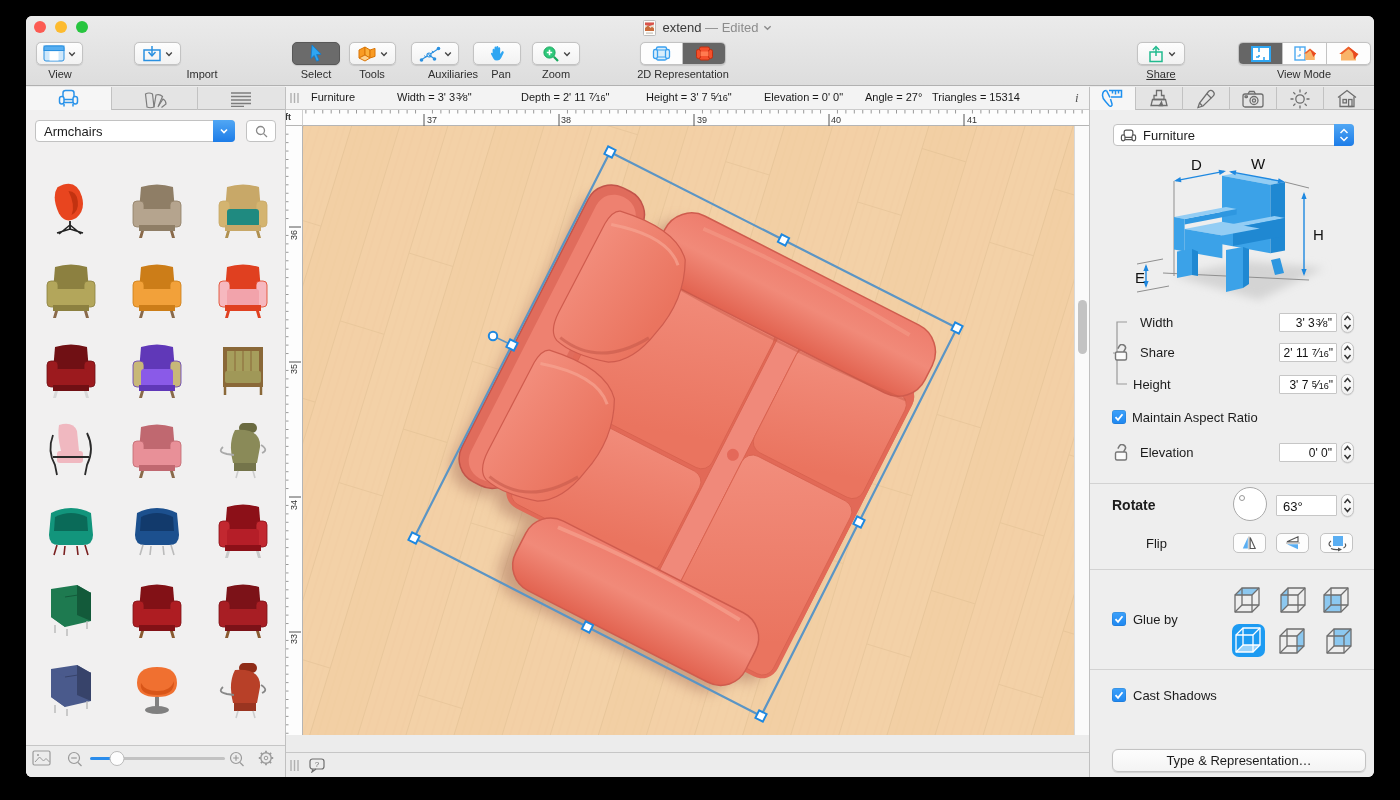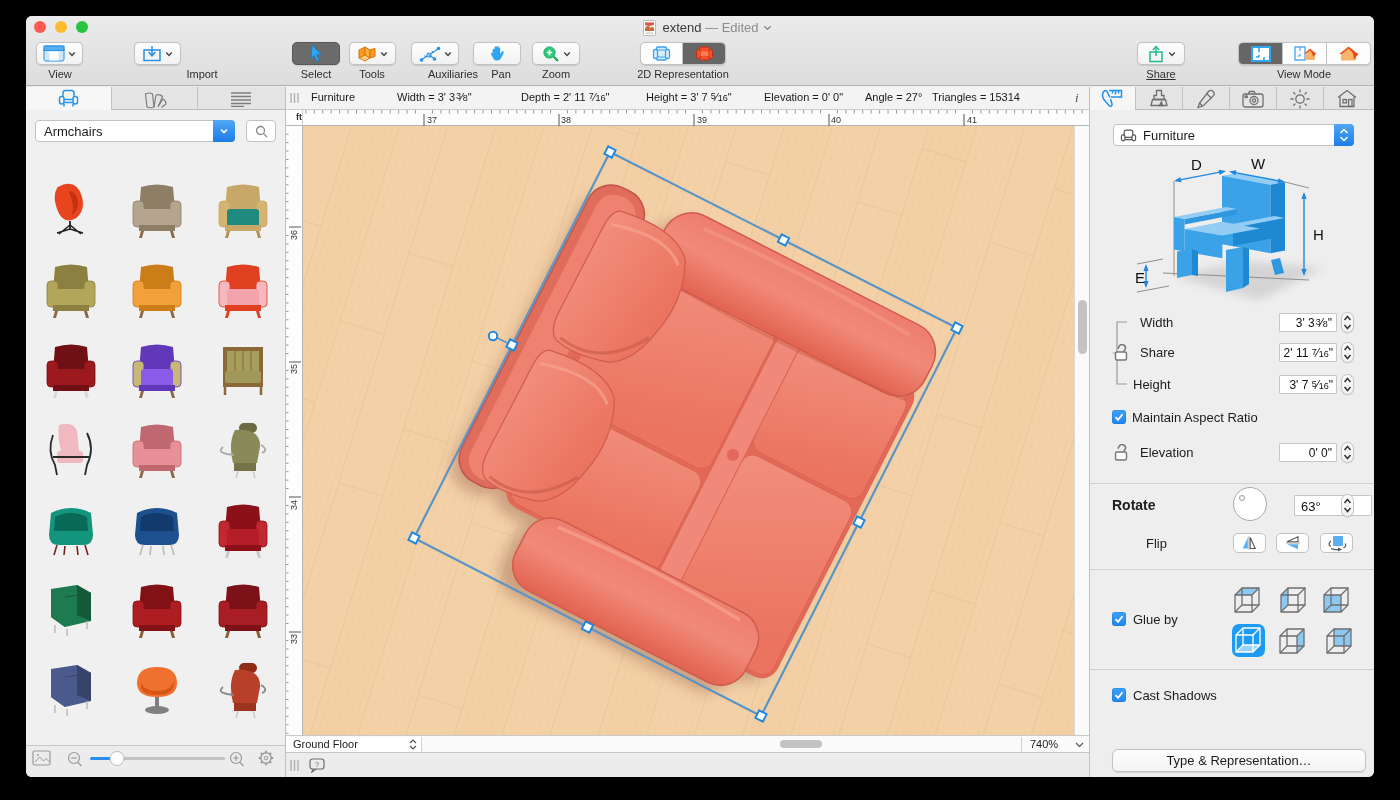--- a/index.html
+++ b/index.html
@@ -430,21 +430,21 @@
     <div style="position:absolute;left:26px;top:5px;">Furniture</div>
     <div style="position:absolute;left:112px;top:5px;">Width = 3' 3 <span style="font-size:9px;vertical-align:2px;">3</span>⁄<span style="font-size:9px;">8</span>"</div>
     <div style="position:absolute;left:236px;top:5px;">Depth = 2' 11 <span style="font-size:9px;vertical-align:2px;">7</span>⁄<span style="font-size:9px;">16</span>"</div>
     <div style="position:absolute;left:361px;top:5px;">Height = 3' 7 <span style="font-size:9px;vertical-align:2px;">5</span>⁄<span style="font-size:9px;">16</span>"</div>
     <div style="position:absolute;left:479px;top:5px;">Elevation = 0' 0"</div>
     <div style="position:absolute;left:580px;top:5px;">Angle = 27°</div>
     <div style="position:absolute;left:647px;top:5px;">Triangles = 15314</div>
     <div style="position:absolute;left:790px;top:4px;font-family:'Liberation Serif',serif;font-style:italic;font-size:13px;color:#555;">i</div>
   </div>
   <div id="rulers">
-    <div style="position:absolute;left:259px;top:94px;width:18px;height:16px;background:#fdfdfd;border-right:1px solid #cfcfcf;border-bottom:1px solid #b5b5b5;font-size:9px;font-weight:700;color:#333;text-align:right;line-height:15px;">ft</div>
+    <div style="position:absolute;left:259px;top:94px;width:18px;height:16px;background:#fdfdfd;border-right:1px solid #cfcfcf;border-bottom:1px solid #b5b5b5;font-size:9px;font-weight:700;color:#333;text-align:left;line-height:15px;">ft</div>
     <svg style="position:absolute;left:277px;top:94px;" width="786" height="16" viewBox="0 0 786 16">
       <rect width="786" height="16" fill="#fdfdfd"></rect>
       <line y1="15.5" y2="15.5" x1="0" x2="786" stroke="#b5b5b5"></line>
       <g id="hticks" stroke="#999" stroke-width="1">
           <line x1="2.88" y1="0" x2="2.88" y2="3.5"></line>
           <line x1="11.31" y1="0" x2="11.31" y2="3.5"></line>
           <line x1="19.75" y1="0" x2="19.75" y2="3.5"></line>
           <line x1="28.19" y1="0" x2="28.19" y2="3.5"></line>
           <line x1="36.62" y1="0" x2="36.62" y2="3.5"></line>
           <line x1="45.06" y1="0" x2="45.06" y2="3.5"></line>
@@ -718,35 +718,20 @@
 <rect x="-4.2" y="-4.2" width="8.4" height="8.4" fill="#fff" stroke="#1e88e0" stroke-width="1.9" transform="translate(458,590) rotate(27)"></rect>
 <rect x="-4.2" y="-4.2" width="8.4" height="8.4" fill="#fff" stroke="#1e88e0" stroke-width="1.9" transform="translate(111,412) rotate(27)"></rect>
 <rect x="-4.2" y="-4.2" width="8.4" height="8.4" fill="#fff" stroke="#1e88e0" stroke-width="1.9" transform="translate(480.5,114.0) rotate(27)"></rect>
 <rect x="-4.2" y="-4.2" width="8.4" height="8.4" fill="#fff" stroke="#1e88e0" stroke-width="1.9" transform="translate(556.0,396.0) rotate(27)"></rect>
 <rect x="-4.2" y="-4.2" width="8.4" height="8.4" fill="#fff" stroke="#1e88e0" stroke-width="1.9" transform="translate(284.5,501.0) rotate(27)"></rect>
 <rect x="-4.2" y="-4.2" width="8.4" height="8.4" fill="#fff" stroke="#1e88e0" stroke-width="1.9" transform="translate(209.0,219.0) rotate(27)"></rect>
 </svg></div>
   <div id="vscroll" style="position:absolute;left:1048px;top:110px;width:15px;height:609px;background:#fafafa;border-left:1px solid #d8d8d8;">
      <div style="position:absolute;left:3px;top:174px;width:9px;height:54px;border-radius:5px;background:#c3c3c3;"></div>
   </div>
-  <div id="canvasbar">
-    <div style="position:absolute;left:0;top:1px;width:137px;height:15px;background:#fff;border-right:1px solid #d0d0d0;font-size:11px;color:#1c1c1c;">
-      <span style="position:absolute;left:8px;top:1px;">Ground Floor</span>
-      <svg width="8" height="11" viewBox="0 0 8 11" style="position:absolute;right:4px;top:2px;">
-          <path d="M1 4 4 1 7 4 M1 7 4 10 7 7" fill="none" stroke="#555" stroke-width="1.2"></path>
-        </svg>
-    </div>
-    <div style="position:absolute;left:495px;top:4px;width:42px;height:8px;border-radius:4px;background:#c2c2c2;"></div>
-    <div style="position:absolute;right:0;top:1px;width:68px;height:15px;border-left:1px solid #d0d0d0;font-size:11px;color:#1c1c1c;">
-      <span style="position:absolute;left:8px;top:1px;">740%</span>
-      <svg width="9" height="6" viewBox="0 0 9 6" style="position:absolute;right:5px;top:5px;">
-          <path d="M1 1 4.5 4.5 8 1" fill="none" stroke="#555" stroke-width="1.2"></path>
-        </svg>
-    </div>
-  </div>
   <div id="statusbar">
     <svg width="10" height="13" viewBox="0 0 10 13" style="position:absolute;left:5px;top:6px;">
         <path d="M1 1 v11 M4.5 1 v11 M8 1 v11" stroke="#b0b0b0" stroke-width="1.4"></path>
       </svg>
     <svg width="16" height="15" viewBox="0 0 16 15" style="position:absolute;left:24px;top:5px;">
         <rect x="1" y="1" width="14" height="10" rx="2.5" fill="none" stroke="#6e6e6e" stroke-width="1.2"></rect>
         <path d="M4 11 L3 14 L7 11" fill="none" stroke="#6e6e6e" stroke-width="1.2"></path>
         <text x="8" y="9" font-size="8" text-anchor="middle" fill="#6e6e6e" font-family="Liberation Sans">?</text>
       </svg>
   </div>
@@ -926,21 +911,21 @@
       </div>
     <div class="steppill" style="left:252px;top:332px;"><svg width="11" height="19" viewBox="0 0 11 19">
           <path d="M2.5 7 5.5 3.5 8.5 7 M2.5 12 5.5 15.5 8.5 12" fill="none" stroke="#333" stroke-width="1.5"></path>
         </svg></div>
     <div style="position:absolute;left:0;top:373px;width:285px;height:1px;background:#d2d2d2;"></div>
 
     <div class="rlabel" style="left:23px;top:387px;font-weight:700;font-size:14px;">Rotate</div>
     <div style="position:absolute;left:144px;top:377px;width:34px;height:34px;border-radius:50%;background:#fff;border:1px solid #aaa;">
       <div style="position:absolute;left:5px;top:7px;width:6px;height:6px;border-radius:50%;border:1px solid #999;"></div>
     </div>
-    <div class="field" style="left:205px;top:385px;width:78px;height:21px;padding-left:27px;">
+    <div class="field" style="left:187px;top:385px;width:61px;height:21px;padding-left:27px;">
         <span style="position:absolute;left:6px;top:3px;font-size:13px;">63°</span>
       </div>
     <div class="steppill" style="left:252px;top:384px;height:23px;"><svg width="11" height="21" viewBox="0 0 11 21">
           <path d="M2.5 8 5.5 4.5 8.5 8 M2.5 13 5.5 16.5 8.5 13" fill="none" stroke="#333" stroke-width="1.5"></path>
         </svg></div>
 
     <div class="rlabel" style="left:57px;top:426px;">Flip</div>
     <div class="fbtn" style="position:absolute;left:144px;top:423px;width:33px;height:20px;background:#fdfdfd;border:1px solid #c3c3c3;border-radius:5px;">
       <svg width="16" height="14" viewBox="0 0 16 14" style="position:absolute;left:8px;top:2px;">
           <path d="M7 0.5 V13.5" stroke="#888" stroke-width="0.8"></path>

